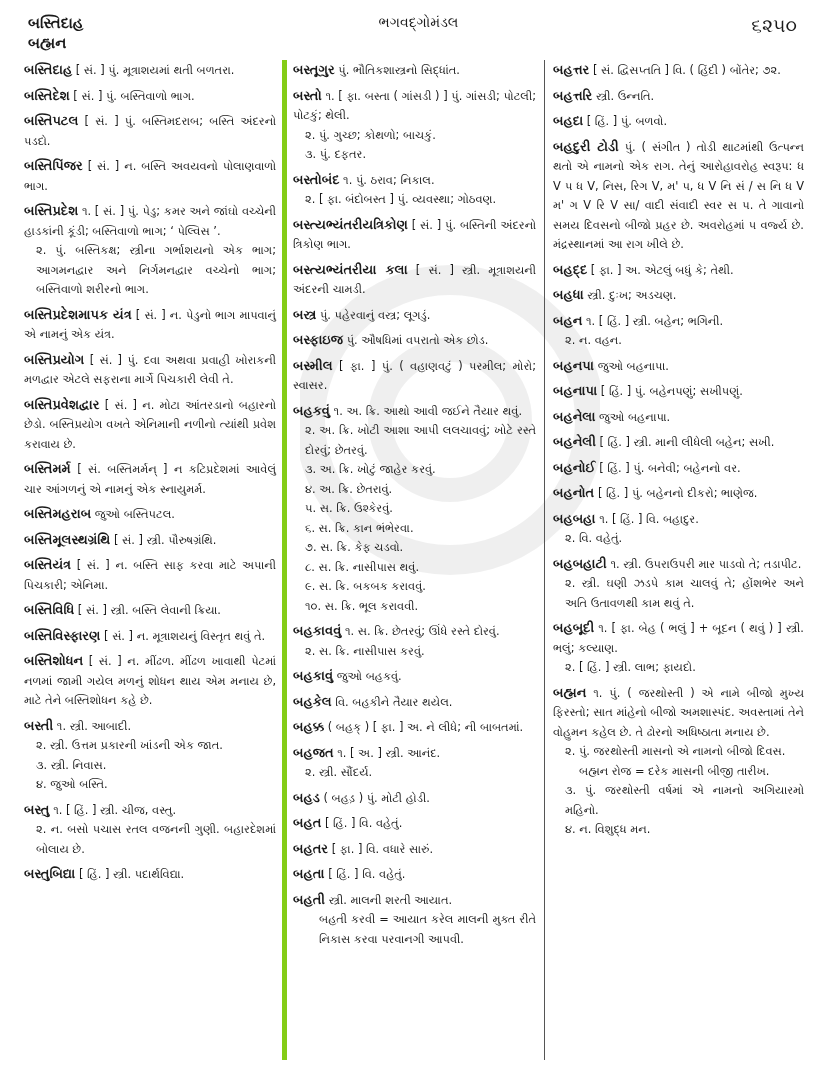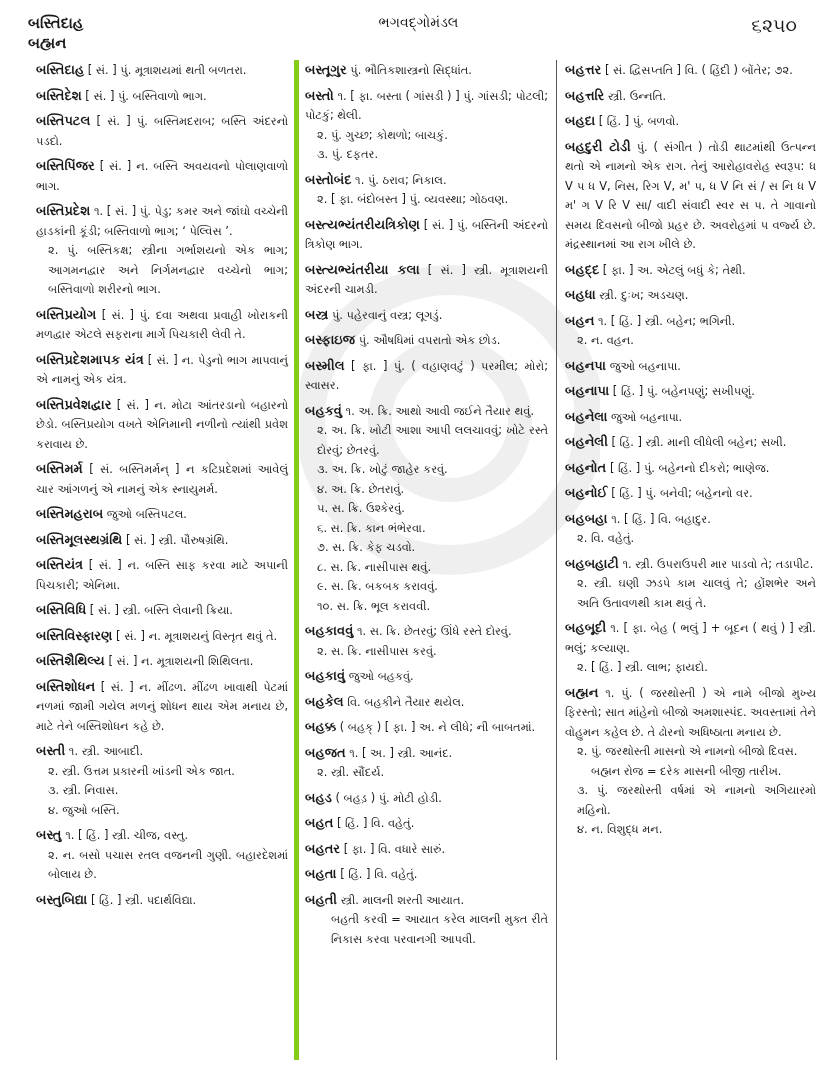--- a/index.html
+++ b/index.html
@@ -15,21 +15,21 @@
   }
   .header {
     position: absolute; top: 14px; left: 28px; right: 28px; height: 40px;
   }
   .guide-first { position: absolute; left: 0; top: 0; font-size: 15px; font-weight: bold; }
   .guide-last  { position: absolute; left: 0; top: 20px; font-size: 15px; font-weight: bold; }
   .running-title { position: absolute; left: 12px; right: 0; top: 0; text-align: center; font-size: 14px; }
   .page-number { position: absolute; right: 0; top: 0; font-size: 19px; }
 
   .columns {
-    position: absolute; top: 60px; left: 36px; width: 780px; height: 1000px;
+    position: absolute; top: 60px; left: 24px; width: 780px; height: 1000px;
     display: flex;
   }
   .col {
     box-sizing: border-box; height: 100%; overflow: hidden;
     font-size: 11.4px; line-height: 19.5px; text-align: justify;
   }
   .col-1 { width: 258px; padding-right: 6px; }
   .col-2 { width: 262px; padding-left: 6px; padding-right: 8px; border-left: 5px solid #84cc16; }
   .col-3 { width: 260px; padding-left: 8px; border-left: 1px solid #555; }
 
@@ -54,30 +54,29 @@
   <div class="page-number">૬૨૫૦</div>
 </div>
 
 <div class="columns">
   <div class="col col-1">
       <div class="entry"><span class="hw">બસ્તિદાહ</span> <span class="sense first">[ સં. ] પું. મૂત્રાશયમાં થતી બળતરા.</span></div>
       <div class="entry"><span class="hw">બસ્તિદેશ</span> <span class="sense first">[ સં. ] પું. બસ્તિવાળો ભાગ.</span></div>
       <div class="entry"><span class="hw">બસ્તિપટલ</span> <span class="sense first">[ સં. ] પું. બસ્તિમદરાબ; બસ્તિ અંદરનો પડદો.</span></div>
       <div class="entry"><span class="hw">બસ્તિપિંજર</span> <span class="sense first">[ સં. ] ન. બસ્તિ અવયવનો પોલાણવાળો ભાગ.</span></div>
       <div class="entry"><span class="hw">બસ્તિપ્રદેશ</span> <span class="sense first">૧. [ સં. ] પું. પેડુ; કમર અને જાંઘો વચ્ચેની હાડકાંની કૂંડી; બસ્તિવાળો ભાગ; ‘ પેલ્વિસ ’.</span><span class="sense">૨. પું. બસ્તિકક્ષ; સ્ત્રીના ગર્ભાશયનો એક ભાગ; આગમનદ્વાર અને નિર્ગમનદ્વાર વચ્ચેનો ભાગ; બસ્તિવાળો શરીરનો ભાગ.</span></div>
+      <div class="entry"><span class="hw">બસ્તિપ્રદેશમાપક યંત્ર</span> <span class="sense first">[ સં. ] ન. પેડુનો ભાગ માપવાનું એ નામનું એક યંત્ર.</span></div>
       <div class="entry"><span class="hw">બસ્તિપ્રયોગ</span> <span class="sense first">[ સં. ] પું. દવા અથવા પ્રવાહી ખોરાકની મળદ્વાર એટલે સફરાના માર્ગે પિચકારી લેવી તે.</span></div>
-      <div class="entry"><span class="hw">બસ્તિપ્રદેશમાપક યંત્ર</span> <span class="sense first">[ સં. ] ન. પેડુનો ભાગ માપવાનું એ નામનું એક યંત્ર.</span></div>
       <div class="entry"><span class="hw">બસ્તિપ્રવેશદ્વાર</span> <span class="sense first">[ સં. ] ન. મોટા આંતરડાનો બહારનો છેડો. બસ્તિપ્રયોગ વખતે એનિમાની નળીનો ત્યાંથી પ્રવેશ કરાવાય છે.</span></div>
       <div class="entry"><span class="hw">બસ્તિમર્મ</span> <span class="sense first">[ સં. બસ્તિમર્મન્ ] ન કટિપ્રદેશમાં આવેલું ચાર આંગળનું એ નામનું એક સ્નાયુમર્મ.</span></div>
       <div class="entry"><span class="hw">બસ્તિમહરાબ</span> <span class="sense first">જુઓ બસ્તિપટલ.</span></div>
       <div class="entry"><span class="hw">બસ્તિમૂલસ્થગ્રંથિ</span> <span class="sense first">[ સં. ] સ્ત્રી. પૌરુષગ્રંથિ.</span></div>
       <div class="entry"><span class="hw">બસ્તિયંત્ર</span> <span class="sense first">[ સં. ] ન. બસ્તિ સાફ કરવા માટે અપાની પિચકારી; એનિમા.</span></div>
       <div class="entry"><span class="hw">બસ્તિવિધિ</span> <span class="sense first">[ સં. ] સ્ત્રી. બસ્તિ લેવાની ક્રિયા.</span></div>
       <div class="entry"><span class="hw">બસ્તિવિસ્ફારણ</span> <span class="sense first">[ સં. ] ન. મૂત્રાશયનું વિસ્તૃત થવું તે.</span></div>
-      <div class="entry"><span class="hw">બસ્તિશૈથિલ્ય</span> <span class="sense first">[ સં. ] ન. મૂત્રાશયની શિથિલતા.</span></div>
       <div class="entry"><span class="hw">બસ્તિશોધન</span> <span class="sense first">[ સં. ] ન. મીંઢળ. મીંઢળ ખાવાથી પેટમાં નળમાં જામી ગયેલ મળનું શોધન થાય એમ મનાય છે, માટે તેને બસ્તિશોધન કહે છે.</span></div>
       <div class="entry"><span class="hw">બસ્તી</span> <span class="sense first">૧. સ્ત્રી. આબાદી.</span><span class="sense">૨. સ્ત્રી. ઉત્તમ પ્રકારની ખાંડની એક જાત.</span><span class="sense">૩. સ્ત્રી. નિવાસ.</span><span class="sense">૪. જુઓ બસ્તિ.</span></div>
       <div class="entry"><span class="hw">બસ્તુ</span> <span class="sense first">૧. [ હિં. ] સ્ત્રી. ચીજ, વસ્તુ.</span><span class="sense">૨. ન. બસો પચાસ રતલ વજનની ગુણી. બહારદેશમાં બોલાય છે.</span></div>
       <div class="entry"><span class="hw">બસ્તુબિદ્યા</span> <span class="sense first">[ હિં. ] સ્ત્રી. પદાર્થવિદ્યા.</span></div>
     </div>
   <div class="col col-2">
       <div class="entry"><span class="hw">બસ્તૂગુર</span> <span class="sense first">પું. ભૌતિકશાસ્ત્રનો સિદ્ધાંત.</span></div>
       <div class="entry"><span class="hw">બસ્તો</span> <span class="sense first">૧. [ ફા. બસ્તા ( ગાંસડી ) ] પું. ગાંસડી; પોટલી; પોટકું; થેલી.</span><span class="sense">૨. પું. ગુચ્છ; કોથળો; બાચકું.</span><span class="sense">૩. પું. દફતર.</span></div>
       <div class="entry"><span class="hw">બસ્તોબંદ</span> <span class="sense first">૧. પું. ઠરાવ; નિકાલ.</span><span class="sense">૨. [ ફા. બંદોબસ્ત ] પું. વ્યવસ્થા; ગોઠવણ.</span></div>
       <div class="entry"><span class="hw">બસ્ત્યભ્યંતરીયત્રિકોણ</span> <span class="sense first">[ સં. ] પું. બસ્તિની અંદરનો ત્રિકોણ ભાગ.</span></div>
@@ -102,20 +101,20 @@
       <div class="entry"><span class="hw">બહત્તરિ</span> <span class="sense first">સ્ત્રી. ઉન્નતિ.</span></div>
       <div class="entry"><span class="hw">બહદા</span> <span class="sense first">[ હિં. ] પું. બળવો.</span></div>
       <div class="entry"><span class="hw">બહદુરી ટોડી</span> <span class="sense first">પું. ( સંગીત ) તોડી થાટમાંથી ઉત્પન્ન થતો એ નામનો એક રાગ. તેનું આરોહાવરોહ સ્વરૂપ: ધ V પ ધ V, નિસ, રિગ V, મ' પ, ધ V નિ સં / સ નિ ધ V મ' ગ V રિ V સા/ વાદી સંવાદી સ્વર સ પ. તે ગાવાનો સમય દિવસનો બીજો પ્રહર છે. અવરોહમાં પ વર્જ્ય છે. મંદ્રસ્થાનમાં આ રાગ ખીલે છે.</span></div>
       <div class="entry"><span class="hw">બહદ્દ</span> <span class="sense first">[ ફા. ] અ. એટલું બધું કે; તેથી.</span></div>
       <div class="entry"><span class="hw">બહધા</span> <span class="sense first">સ્ત્રી. દુઃખ; અડચણ.</span></div>
       <div class="entry"><span class="hw">બહન</span> <span class="sense first">૧. [ હિં. ] સ્ત્રી. બહેન; ભગિની.</span><span class="sense">૨. ન. વહન.</span></div>
       <div class="entry"><span class="hw">બહનપા</span> <span class="sense first">જુઓ બહનાપા.</span></div>
       <div class="entry"><span class="hw">બહનાપા</span> <span class="sense first">[ હિં. ] પું. બહેનપણું; સખીપણું.</span></div>
       <div class="entry"><span class="hw">બહનેલા</span> <span class="sense first">જુઓ બહનાપા.</span></div>
       <div class="entry"><span class="hw">બહનેલી</span> <span class="sense first">[ હિં. ] સ્ત્રી. માની લીધેલી બહેન; સખી.</span></div>
+      <div class="entry"><span class="hw">બહનોઈ</span> <span class="sense first">[ હિં. ] પું. બનેવી; બહેનનો વર.</span></div>
       <div class="entry"><span class="hw">બહનોત</span> <span class="sense first">[ હિં. ] પું. બહેનનો દીકરો; ભાણેજ.</span></div>
-      <div class="entry"><span class="hw">બહનોઈ</span> <span class="sense first">[ હિં. ] પું. બનેવી; બહેનનો વર.</span></div>
       <div class="entry"><span class="hw">બહબહા</span> <span class="sense first">૧. [ હિં. ] વિ. બહાદુર.</span><span class="sense">૨. વિ. વહેતું.</span></div>
       <div class="entry"><span class="hw">બહબહાટી</span> <span class="sense first">૧. સ્ત્રી. ઉપરાઉપરી માર પાડવો તે; તડાપીટ.</span><span class="sense">૨. સ્ત્રી. ઘણી ઝડપે કામ ચાલવું તે; હોંશભેર અને અતિ ઉતાવળથી કામ થવું તે.</span></div>
       <div class="entry"><span class="hw">બહબૂદી</span> <span class="sense first">૧. [ ફા. બેહ ( ભલું ] + બૂદન ( થવું ) ] સ્ત્રી. ભલું; કલ્યાણ.</span><span class="sense">૨. [ હિં. ] સ્ત્રી. લાભ; ફાયદો.</span></div>
       <div class="entry"><span class="hw">બહ્મન</span> <span class="sense first">૧. પું. ( જરથોસ્તી ) એ નામે બીજો મુખ્ય ફિરસ્તો; સાત માંહેનો બીજો અમશાસ્પંદ. અવસ્તામાં તેને વોહુમન કહેલ છે. તે ઢોરનો અધિષ્ઠાતા મનાય છે.</span><span class="sense">૨. પું. જરથોસ્તી માસનો એ નામનો બીજો દિવસ.</span><span class="note">બહ્મન રોજ = દરેક માસની બીજી તારીખ.</span><span class="sense">૩. પું. જરથોસ્તી વર્ષમાં એ નામનો અગિયારમો મહિનો.</span><span class="sense">૪. ન. વિશુદ્ધ મન.</span></div>
     </div>
 </div>
 
 </body></html>

